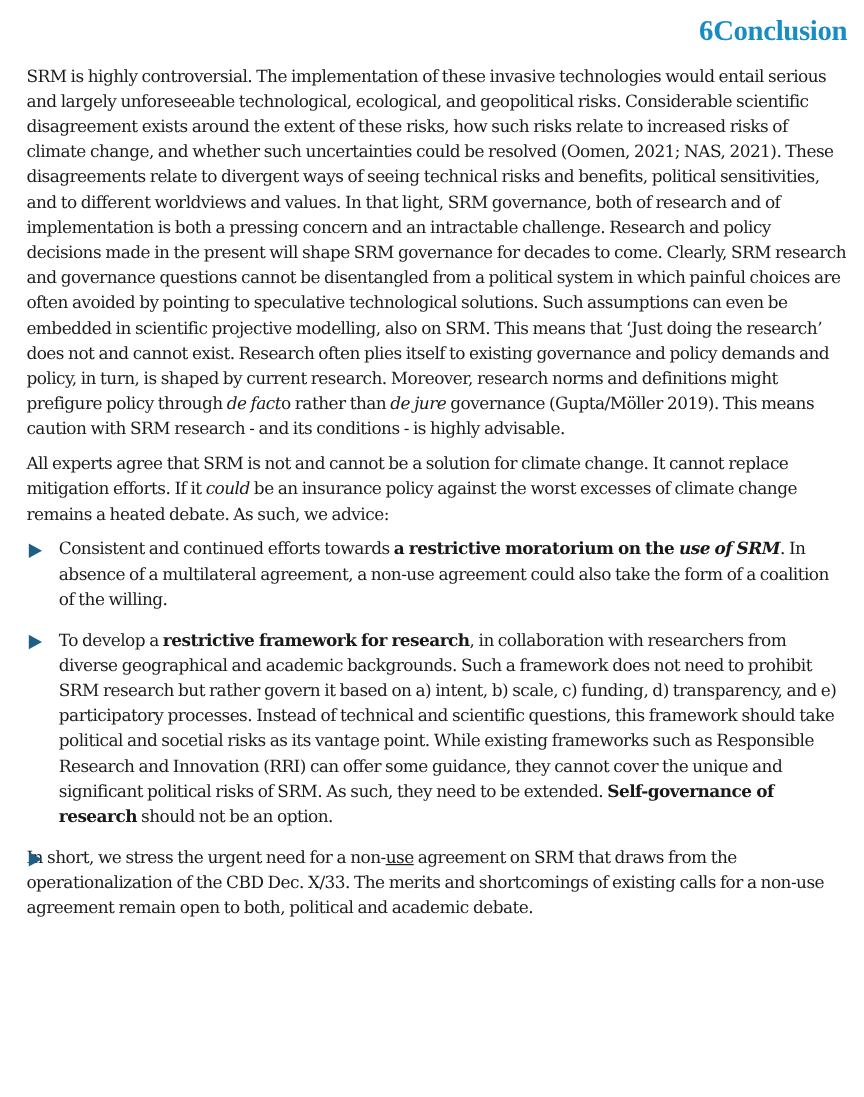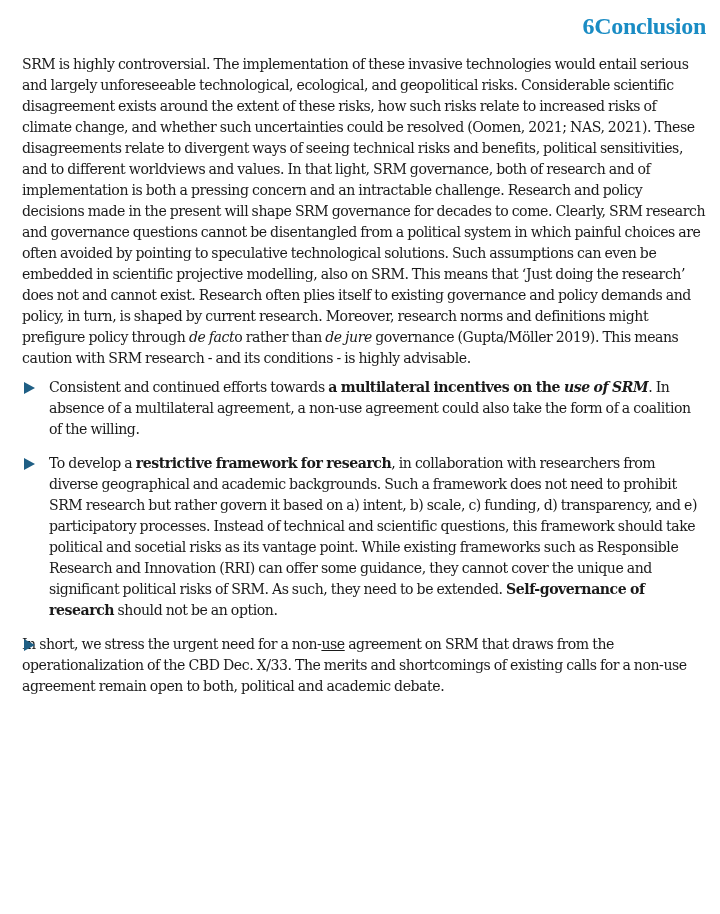--- a/index.html
+++ b/index.html
@@ -51,25 +51,26 @@
 </style>
 </head>
 <body>
 
 <div class="page">
   <h1 class="heading" style="color: rgb(26, 140, 196);">
     <span class="num">6</span><span>Conclusion</span>
   </h1>
 
   <p class="para">SRM is highly controversial. The implementation of these invasive technologies would entail serious and largely unforeseeable technological, ecological, and geopolitical risks. Considerable scientific disagreement exists around the extent of these risks, how such risks relate to increased risks of climate change, and whether such uncertainties could be resolved (Oomen, 2021; NAS, 2021). These disagreements relate to divergent ways of seeing technical risks and benefits, political sensitivities, and to different worldviews and values. In that light, SRM governance, both of research and of implementation is both a pressing concern and an intractable challenge. Research and policy decisions made in the present will shape SRM governance for decades to come. Clearly, SRM research and governance questions cannot be disentangled from a political system in which painful choices are often avoided by pointing to speculative technological solutions. Such assumptions can even be embedded in scientific projective modelling, also on SRM. This means that ‘Just doing the research’ does not and cannot exist. Research often plies itself to existing governance and policy demands and policy, in turn, is shaped by current research. Moreover, research norms and definitions might prefigure policy through <i>de fact</i>o rather than <i>de jure</i> governance (Gupta/Möller 2019). This means caution with SRM research - and its conditions - is highly advisable.</p>
+  <p class="para">All experts agree that SRM is not and cannot be a solution for climate change. It cannot replace mitigation efforts. If it <i>could</i> be an insurance policy against the worst excesses of climate change remains a heated debate. As such, we advice:</p>
 
   <ul class="bullets">
     <li>
       <span class="bullet-icon" style="border-left-color: rgb(31, 95, 133);"></span>
-      <span>Consistent and continued efforts towards <b>a multilateral incentives on the </b><b><i>use of SRM</i></b>. In absence of a multilateral agreement, a non-use agreement could also take the form of a coalition of the willing.</span>
+      <span>Consistent and continued efforts towards <b>a restrictive moratorium on the </b><b><i>use of SRM</i></b>. In absence of a multilateral agreement, a non-use agreement could also take the form of a coalition of the willing.</span>
     </li>
     <li>
       <span class="bullet-icon" style="border-left-color: rgb(31, 95, 133);"></span>
       <span>To develop a <b>restrictive framework for research</b>, in collaboration with researchers from diverse geographical and academic backgrounds. Such a framework does not need to prohibit SRM research but rather govern it based on a) intent, b) scale, c) funding, d) transparency, and e) participatory processes. Instead of technical and scientific questions, this framework should take political and socetial risks as its vantage point. While existing frameworks such as Responsible Research and Innovation (RRI) can offer some guidance, they cannot cover the unique and significant political risks of SRM. As such, they need to be extended. <b>Self-governance of research</b> should not be an option.</span>
     </li>
     <li>
       <span class="bullet-icon" style="border-left-color: rgb(31, 95, 133);"></span>
     </li>
   </ul>
 

